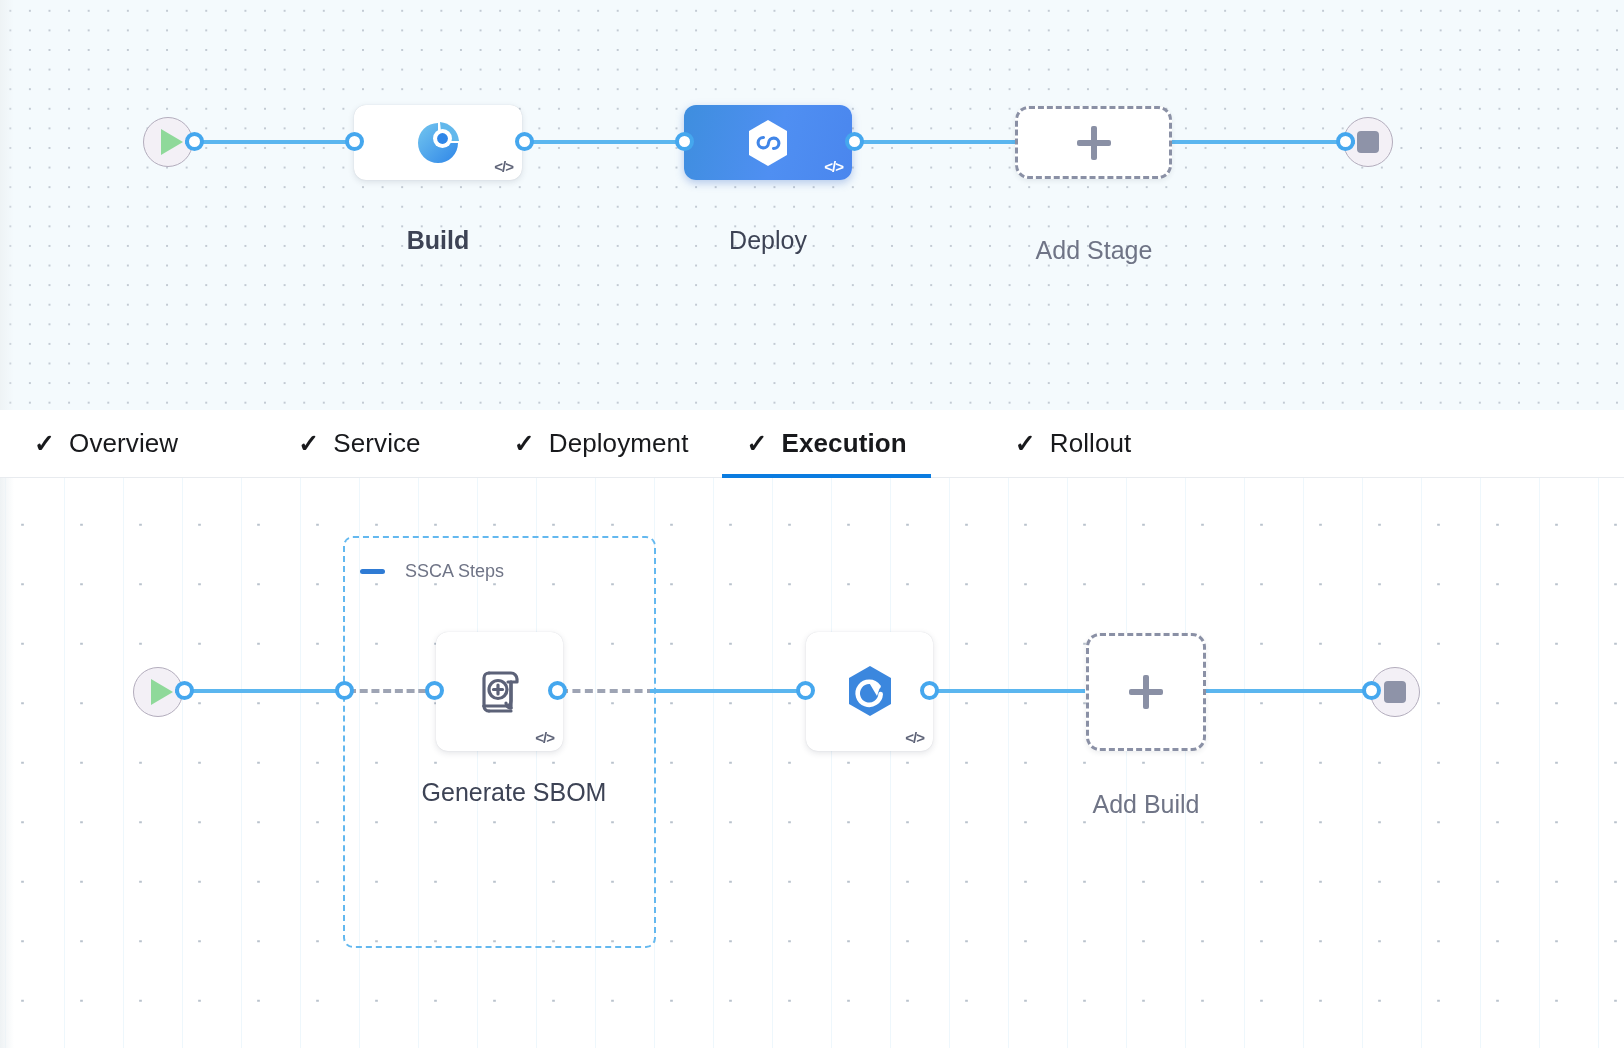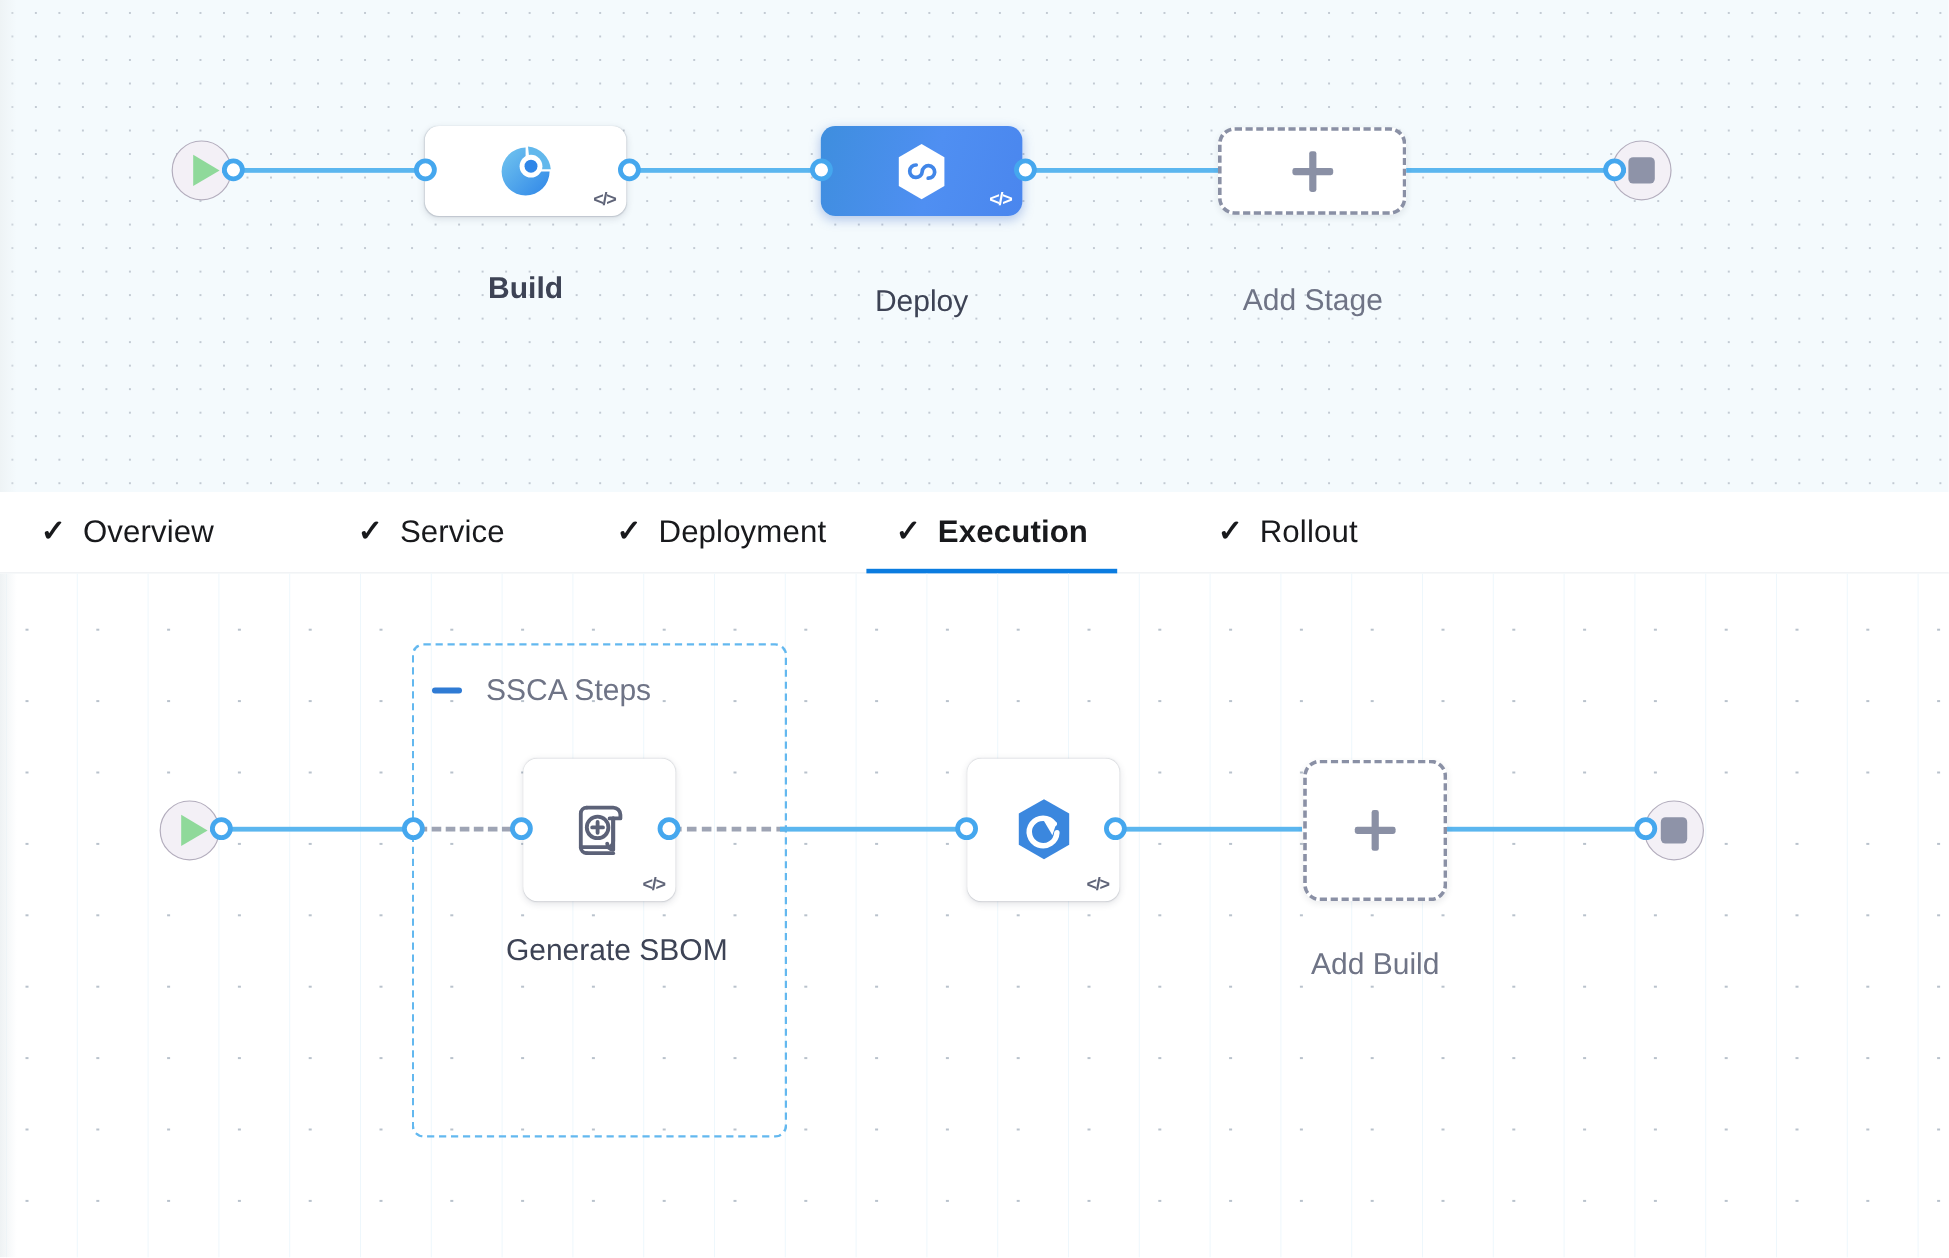--- a/index.html
+++ b/index.html
@@ -159,21 +159,21 @@
     z-index: 1;
   }
   .group-head {
     position: absolute;
     display: flex; align-items: center; gap: 20px;
     z-index: 7; cursor: pointer;
   }
   .collapse-dash {
     width: 25px; height: 5px; border-radius: 3px; background: #2f7bd4;
   }
-  .group-title { font-size: 25px; color: #6f7486; }
+  .group-title { font-size: 18px; color: #6f7486; }
 
   svg { display: block; }
 </style>
 </head>
 <body>
 
 <div class="app">
 
   <div class="canvas canvas-stages">
 
@@ -212,21 +212,21 @@
       <span>
         <svg width="52" height="52" viewBox="0 0 52 52">
           <path d="M26 3 L45 14 L45 38 L26 49 L7 38 L7 14 Z" fill="#ffffff"></path>
           <path d="M21.5 20.5 a5.2 5.2 0 1 0 5 5.5 a5.2 5.2 0 1 1 5 5.5" fill="none" stroke="#4186e8" stroke-width="3.1" stroke-linecap="round"></path>
         </svg>
       </span>
       <span class="code-badge light">&lt;/&gt;</span>
     </div>
     <div class="port" style="left:675px; top:132px;"></div>
     <div class="port" style="left:845px; top:132px;"></div>
-    <div class="nlabel" style="left:668px; top:224px; width:200px;margin-top:11px;">Deploy</div>
+    <div class="nlabel" style="left:668px; top:224px; width:200px;">Deploy</div>
 
     <div class="dashed-box" style="left:1015px; top:106px; width:157px; height:73px;">
       <span class="plus"></span>
     </div>
     <div class="nlabel muted" style="left:994px; top:222px; width:200px;">Add Stage</div>
 
     <div class="term-circle" style="left:1343px; top:117px; width:50px; height:50px;">
       <span class="stop-sq"></span>
     </div>
     <div class="port" style="left:1336px; top:132px;"></div>

